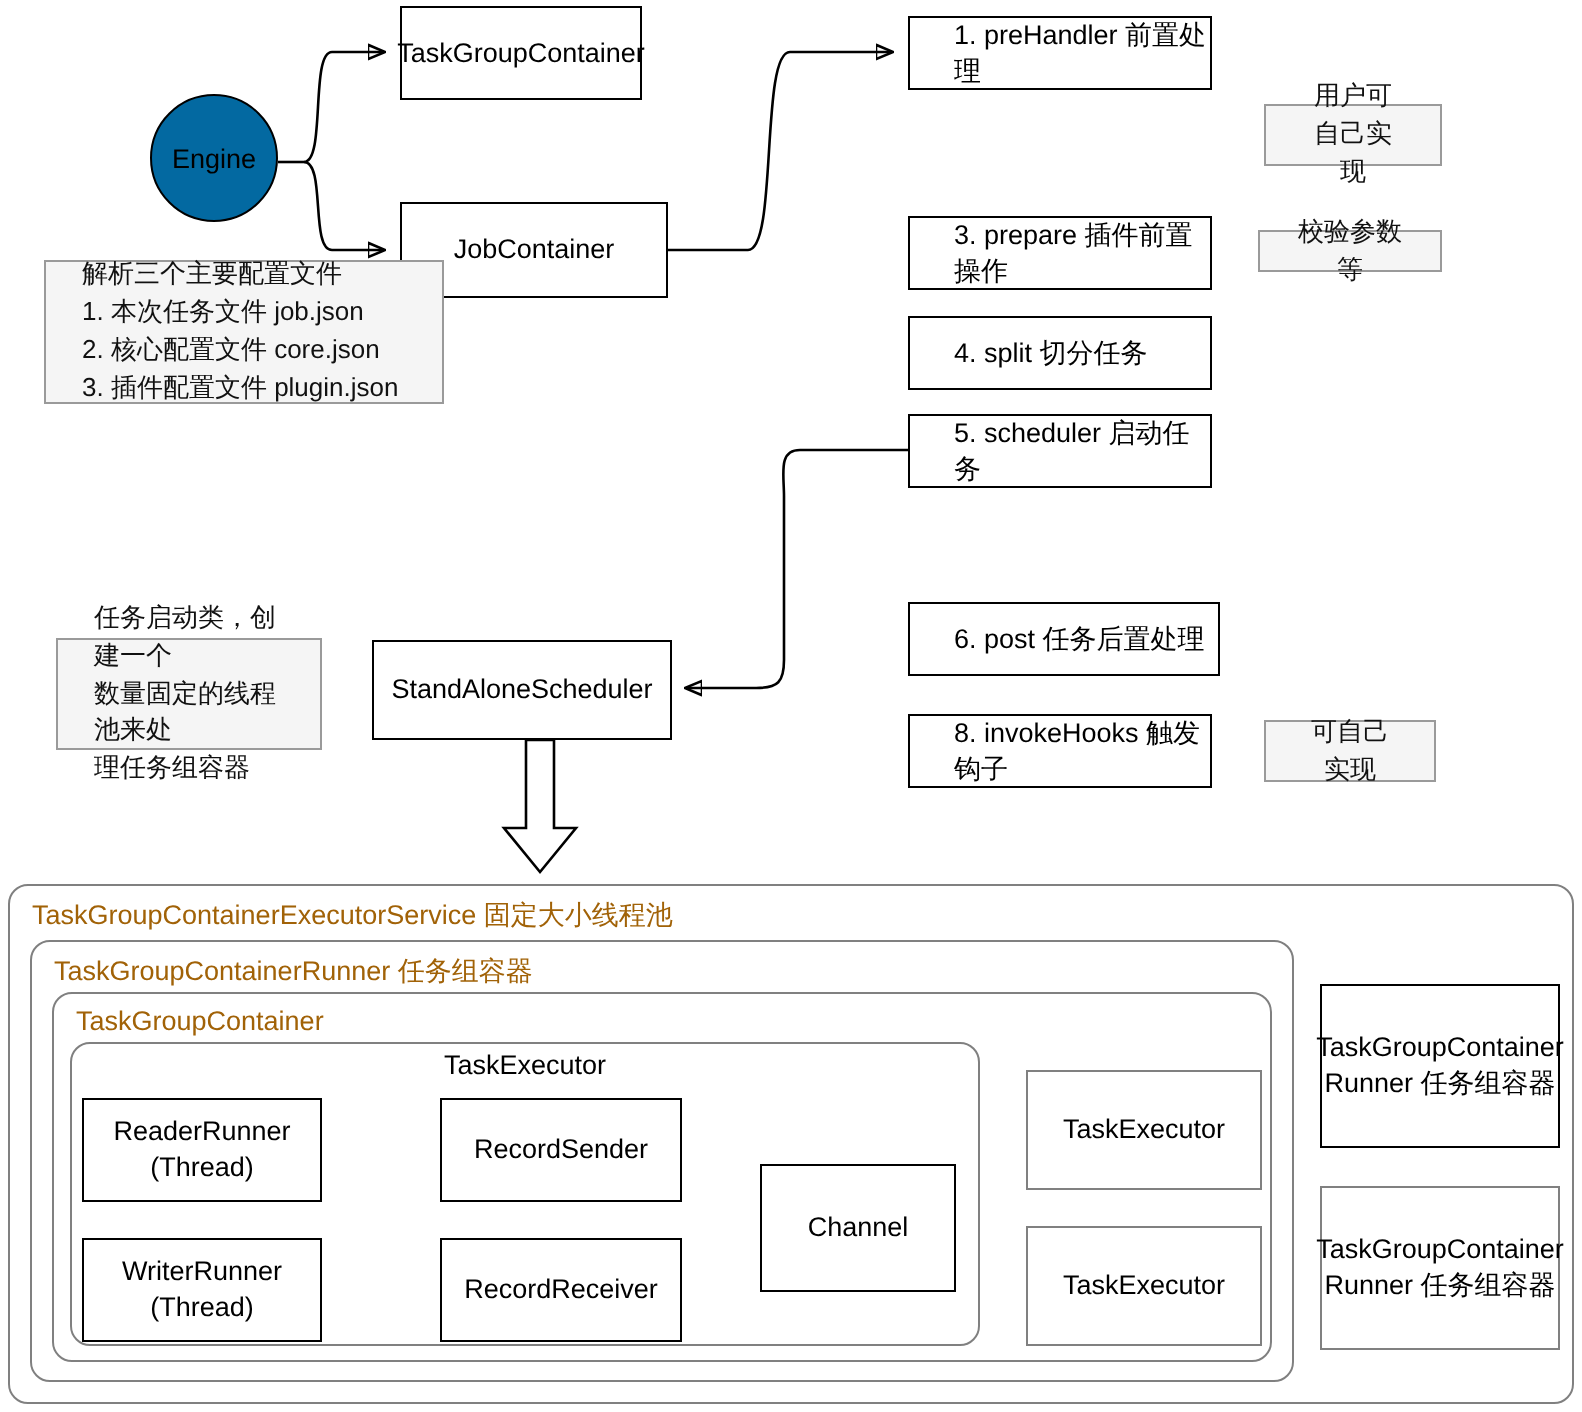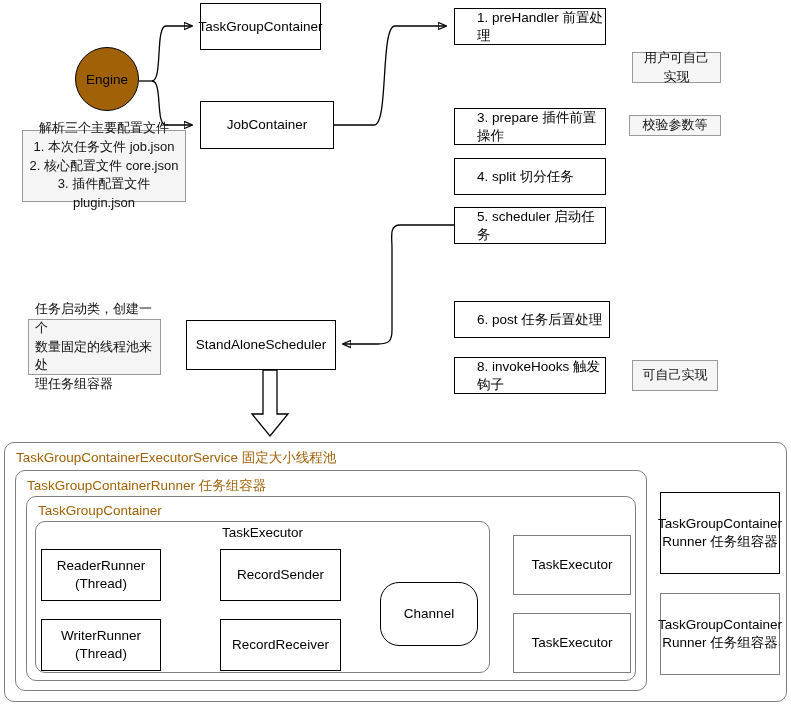--- a/index.html
+++ b/index.html
@@ -32,36 +32,36 @@
     justify-content:flex-start;
     text-align:left;
     padding-left:22px;
   }
   .box.gray{border:1px solid #808080;}
   .circle{
     position:absolute;
     box-sizing:border-box;
     border:1px solid #000000;
     border-radius:50%;
-    background:#a16207;
+    background:#0369a1;
     display:flex;
     align-items:center;
     justify-content:center;
     font-size:13.5px;
   }
   .note{
     position:absolute;
     box-sizing:border-box;
     background:#f5f5f5;
     border:1px solid #9a9a9a;
     font-size:13px;
     line-height:1.45;
     color:#111111;
     white-space:pre-line;
-    padding:4px 6px;
+    padding:4px 18px;
     display:flex;
     align-items:center;
   }
   .note.ctr{justify-content:center;text-align:center;}
   .container{
     position:absolute;
     box-sizing:border-box;
     background:#ffffff;
     border:1px solid #808080;
     border-radius:10px;
@@ -128,21 +128,21 @@
   </svg>
 
   <div class="circle" style="left:75px;top:47px;width:64px;height:64px;">
     <span>Engine</span>
   </div>
 
   <div class="box" style="left:200px;top:3px;width:121px;height:47px;"><span>TaskGroupContainer</span></div>
 
   <div class="box" style="left:200px;top:101px;width:134px;height:48px;"><span>JobContainer</span></div>
 
-  <div class="note" style="left:22px;top:130px;width:164px;height:72px;text-align:center;"><span>解析三个主要配置文件
+  <div class="note" style="left:22px;top:130px;width:200px;height:72px;"><span>解析三个主要配置文件
 1. 本次任务文件 job.json
 2. 核心配置文件 core.json
 3. 插件配置文件 plugin.json</span></div>
 
   <div class="box left" style="left:454px;top:8px;width:152px;height:37px;"><span>1. preHandler 前置处理</span></div>
 
 
   <div class="box left" style="left:454px;top:108px;width:152px;height:37px;"><span>3. prepare 插件前置操作</span></div>
 
   <div class="box left" style="left:454px;top:158px;width:152px;height:37px;"><span>4. split 切分任务</span></div>
@@ -188,21 +188,21 @@
   <div class="box" style="left:41px;top:549px;width:120px;height:52px;"><span>ReaderRunner
 (Thread)</span></div>
 
   <div class="box" style="left:41px;top:619px;width:120px;height:52px;"><span>WriterRunner
 (Thread)</span></div>
 
   <div class="box" style="left:220px;top:549px;width:121px;height:52px;"><span>RecordSender</span></div>
 
   <div class="box" style="left:220px;top:619px;width:121px;height:52px;"><span>RecordReceiver</span></div>
 
-  <div class="box" style="left:380px;top:582px;width:98px;height:64px;border-radius:19px;"><span>Channel</span></div>
+  <div class="box" style="left:380px;top:582px;width:98px;height:64px;"><span>Channel</span></div>
 
   <div class="box gray" style="left:513px;top:535px;width:118px;height:60px;"><span>TaskExecutor</span></div>
 
   <div class="box gray" style="left:513px;top:613px;width:118px;height:60px;"><span>TaskExecutor</span></div>
 
   <div class="box" style="left:660px;top:492px;width:120px;height:82px;"><span>TaskGroupContainer
 Runner 任务组容器</span></div>
 
   <div class="box gray" style="left:660px;top:593px;width:120px;height:82px;"><span>TaskGroupContainer
 Runner 任务组容器</span></div>

